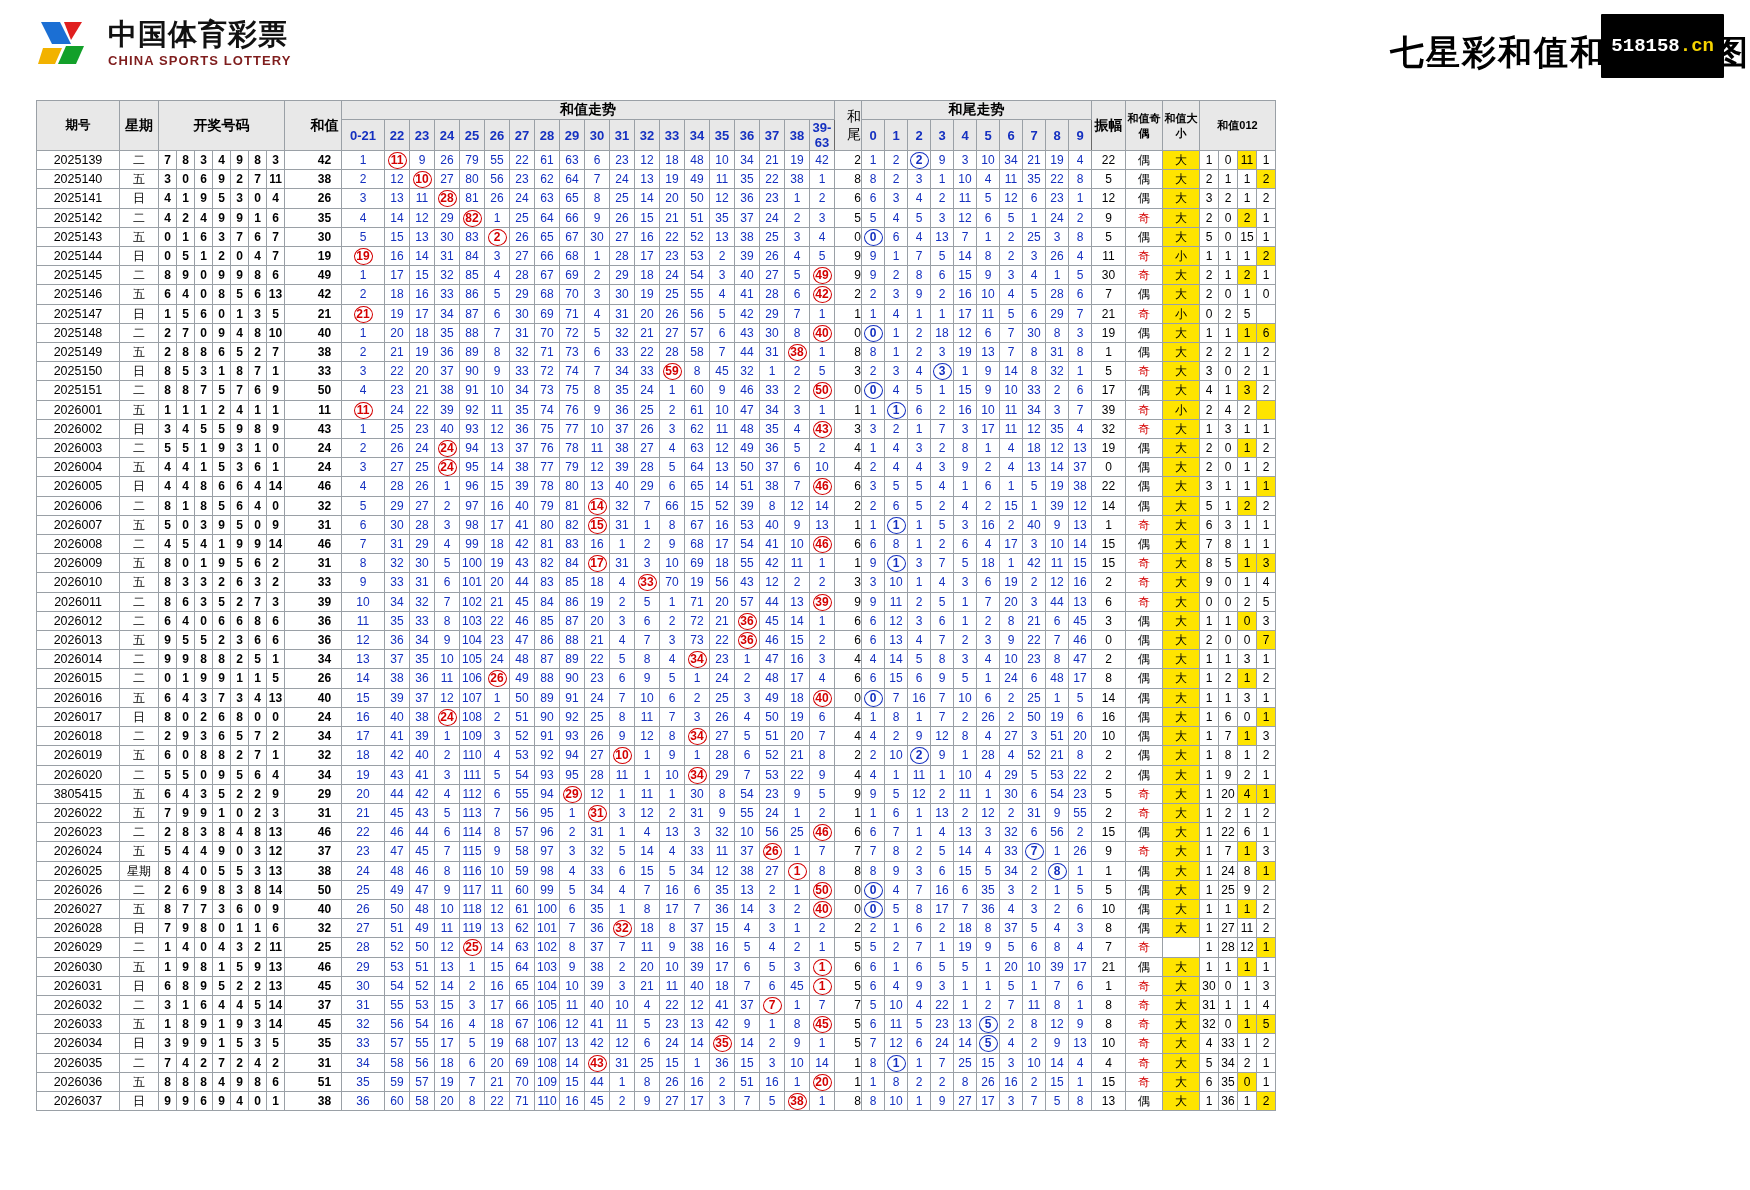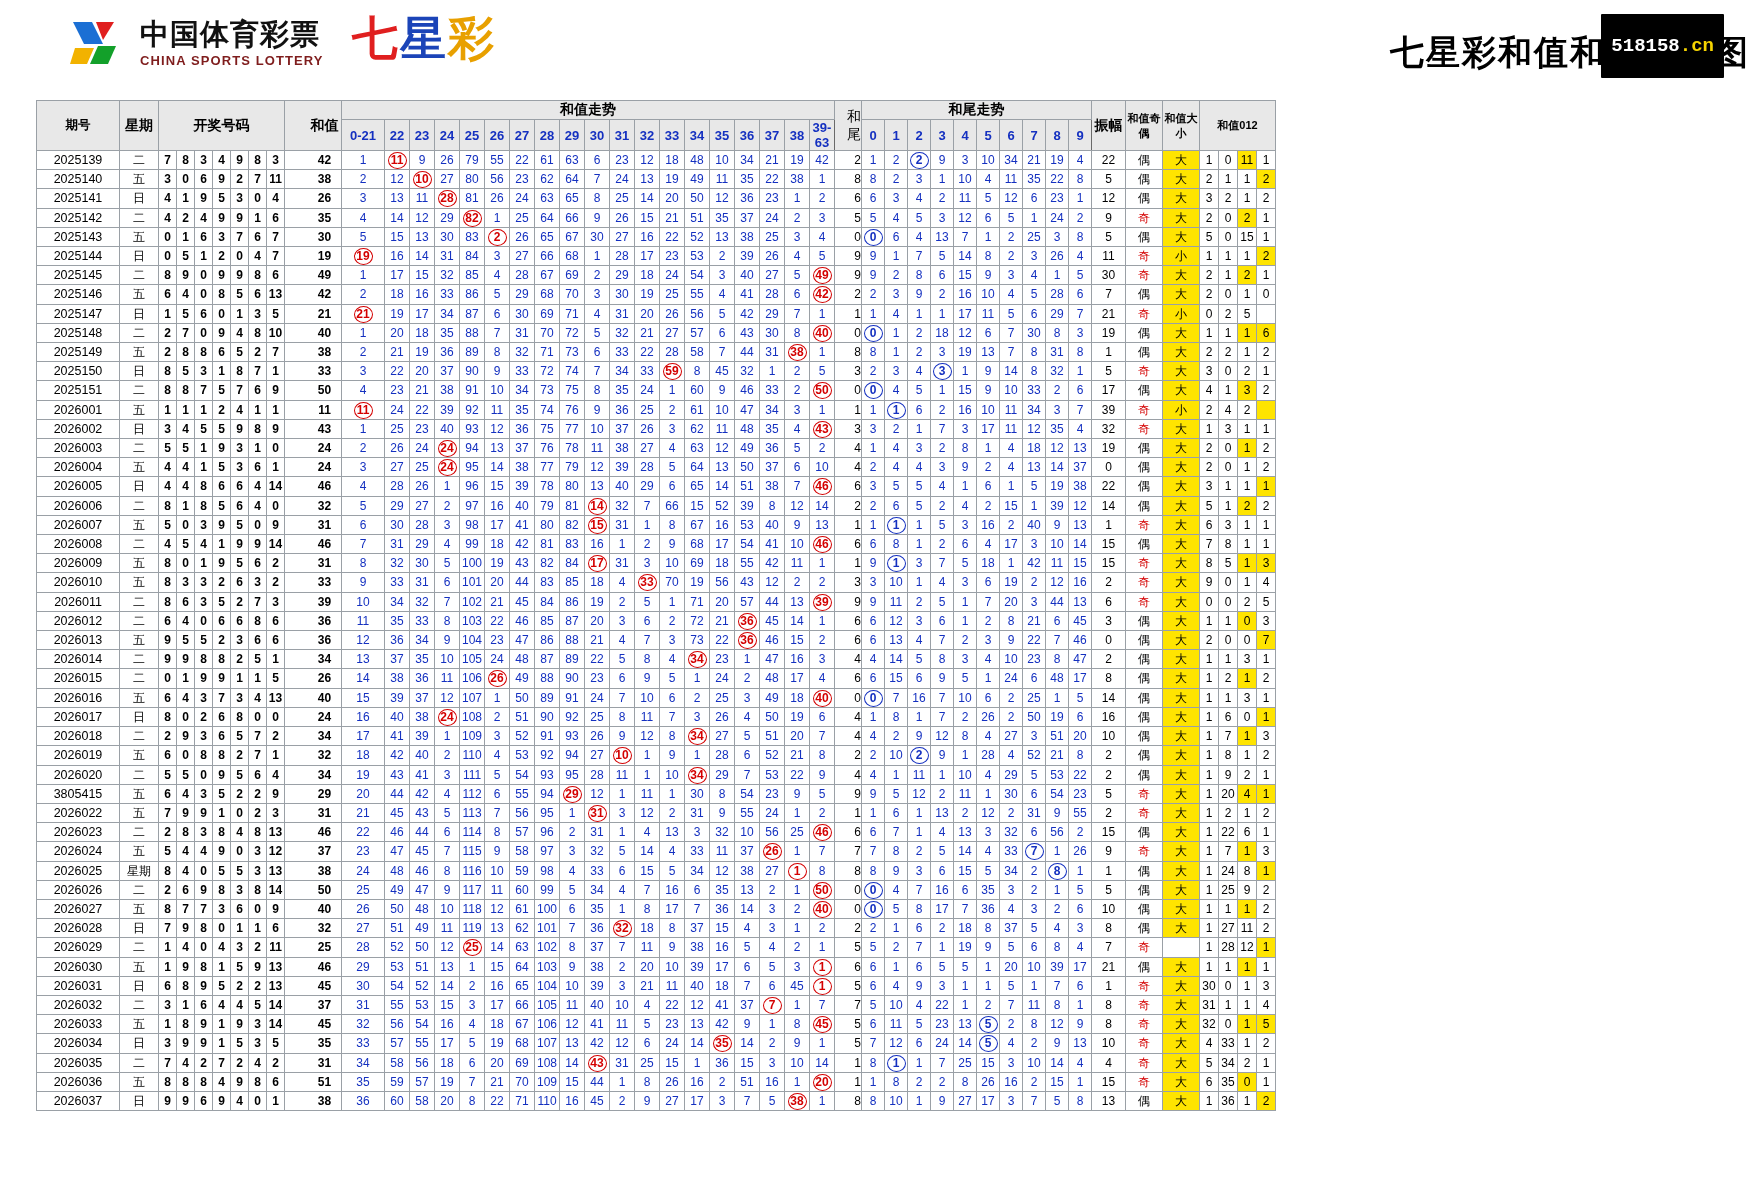--- a/index.html
+++ b/index.html
@@ -1,19 +1,19 @@
 <!DOCTYPE html>
 <html><head>
 <meta charset="utf-8">
 <style>
   html,body{margin:0;padding:0;background:#fff;}
   body{width:1750px;height:1190px;font-family:"Liberation Sans",sans-serif;color:#000;}
   .page{position:relative;width:1750px;height:1190px;overflow:hidden;}
   
-  .header{position:relative;height:92px;margin-left:32px;}
+  .header{position:relative;height:92px;}
   .logo{position:absolute;left:38px;top:14px;display:flex;align-items:center;}
   .logo-mark{width:62px;height:58px;position:relative;margin-right:8px;}
   .logo-txt{line-height:1;}
   .logo-cn{font-size:29px;font-weight:bold;letter-spacing:1px;color:#111;font-family:"DejaVu Sans",sans-serif;}
   .logo-en{font-size:13px;font-weight:bold;letter-spacing:1.1px;color:#7f1d1d;margin-top:5px;font-family:"Liberation Sans",sans-serif;}
   .logo-qxc{position:absolute;left:320px;top:8px;font-size:46px;font-weight:bold;font-family:"DejaVu Sans",sans-serif;letter-spacing:2px;}
   .q1{color:#e01f1f}.q2{color:#1b44b8}.q3{color:#e8a000}
   .title{position:absolute;left:0;right:0;top:30px;text-align:right;font-size:34px;font-weight:bold;font-family:"DejaVu Sans",sans-serif;letter-spacing:2px;}
   .brandbox{position:absolute;right:26px;top:14px;background:#000;color:#fff;font-size:19px;font-weight:bold;padding:21px 10px;border-radius:1px;font-family:"Liberation Mono",monospace;}
   .brandbox .dom{color:#f5d400;}
@@ -55,23 +55,20 @@
           <path d="M26 8 L44 8 L33 26 Z" fill="#e01f1f"></path>
           <path d="M5 34 L24 34 L17 50 L0 50 Z" fill="#f2b200"></path>
           <path d="M28 32 L46 32 L38 50 L20 50 Z" fill="#13a02a"></path>
         </svg>
       </div>
       <div class="logo-txt">
         <div class="logo-cn">中国体育彩票</div>
         <div class="logo-en">CHINA SPORTS LOTTERY</div>
       </div>
     </div>
-    <div class="logo-qxc">
-      <span class="q1">七</span><span class="q2">星</span><span class="q3">彩</span>
-    </div>
     <div class="title">七星彩和值和尾走势图</div>
     <div class="brandbox">
       <span>518158</span><span class="dom">.cn</span>
     </div>
   </div>
 
   <table>
     <thead>
       <tr>
         <th rowspan="2" class="c-qh">期号</th>

